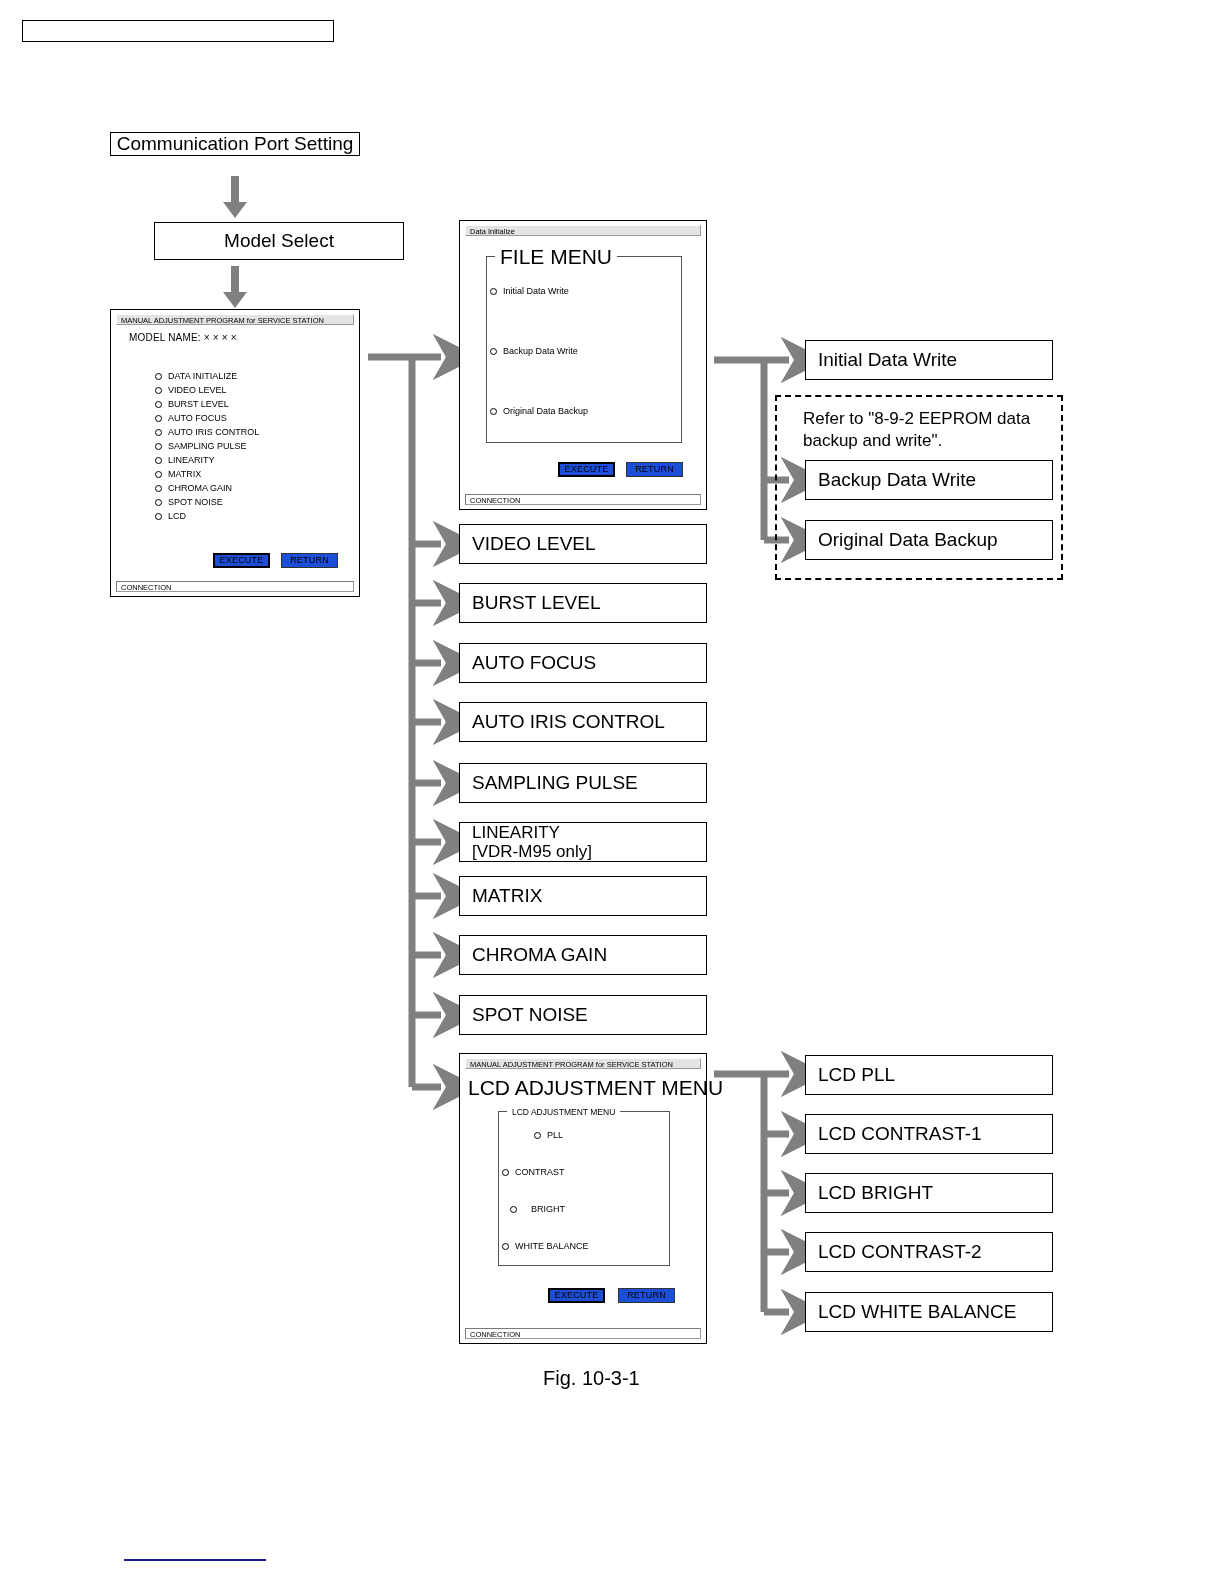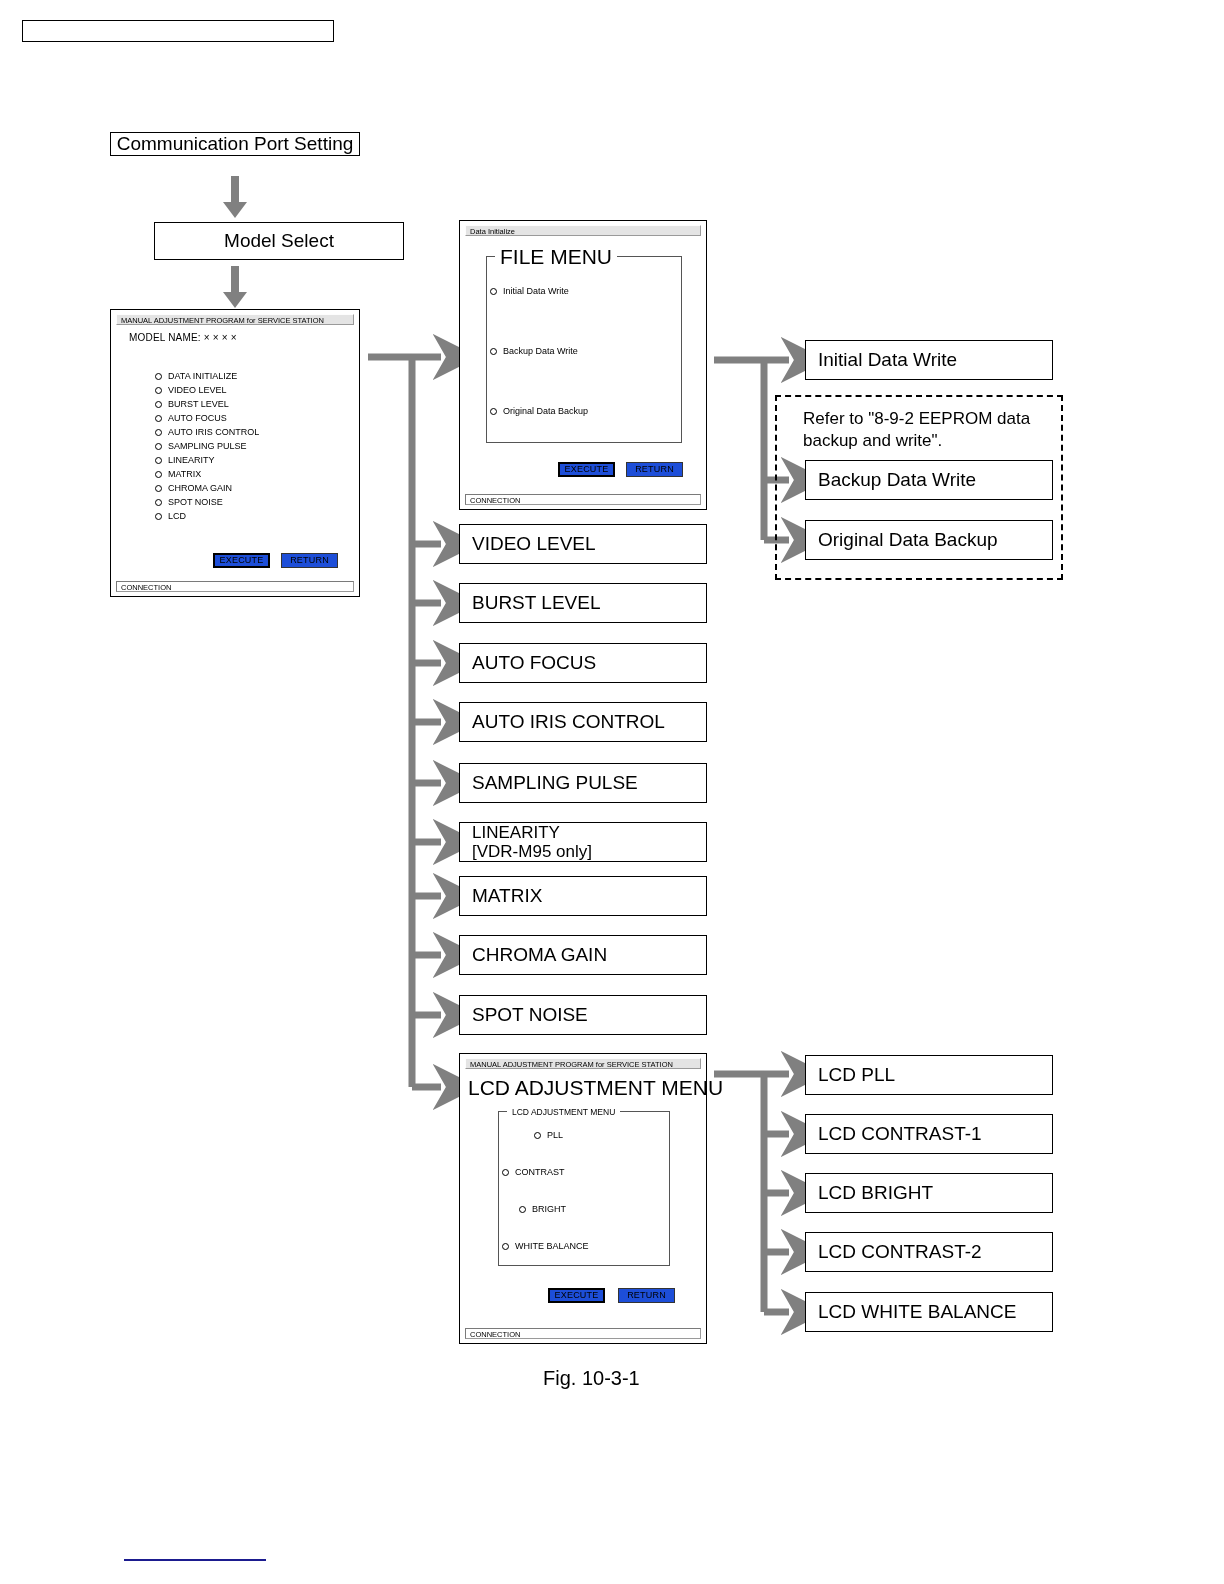--- a/index.html
+++ b/index.html
@@ -394,21 +394,21 @@
   </div>
 
   <div class="radio-row" style="left:38px; top:76px;margin-left:36px;">
     <span class="radio-dot"></span>
     <span class="radio-lbl">PLL</span>
   </div>
   <div class="radio-row" style="left:42px; top:113px;text-align:center;">
     <span class="radio-dot"></span>
     <span class="radio-lbl">CONTRAST</span>
   </div>
-  <div class="radio-row" style="left:59px; top:150px;">
+  <div class="radio-row" style="left:50px; top:150px;gap:8px;">
     <span class="radio-dot"></span>
     <span class="radio-lbl">BRIGHT</span>
   </div>
   <div class="radio-row" style="left:42px; top:187px;">
     <span class="radio-dot"></span>
     <span class="radio-lbl">WHITE BALANCE</span>
   </div>
 
   <div class="winbtn primary" style="left:88px; top:234px; width:57px;">EXECUTE</div>
   <div class="winbtn normal" style="left:158px; top:234px; width:57px;">RETURN</div>

